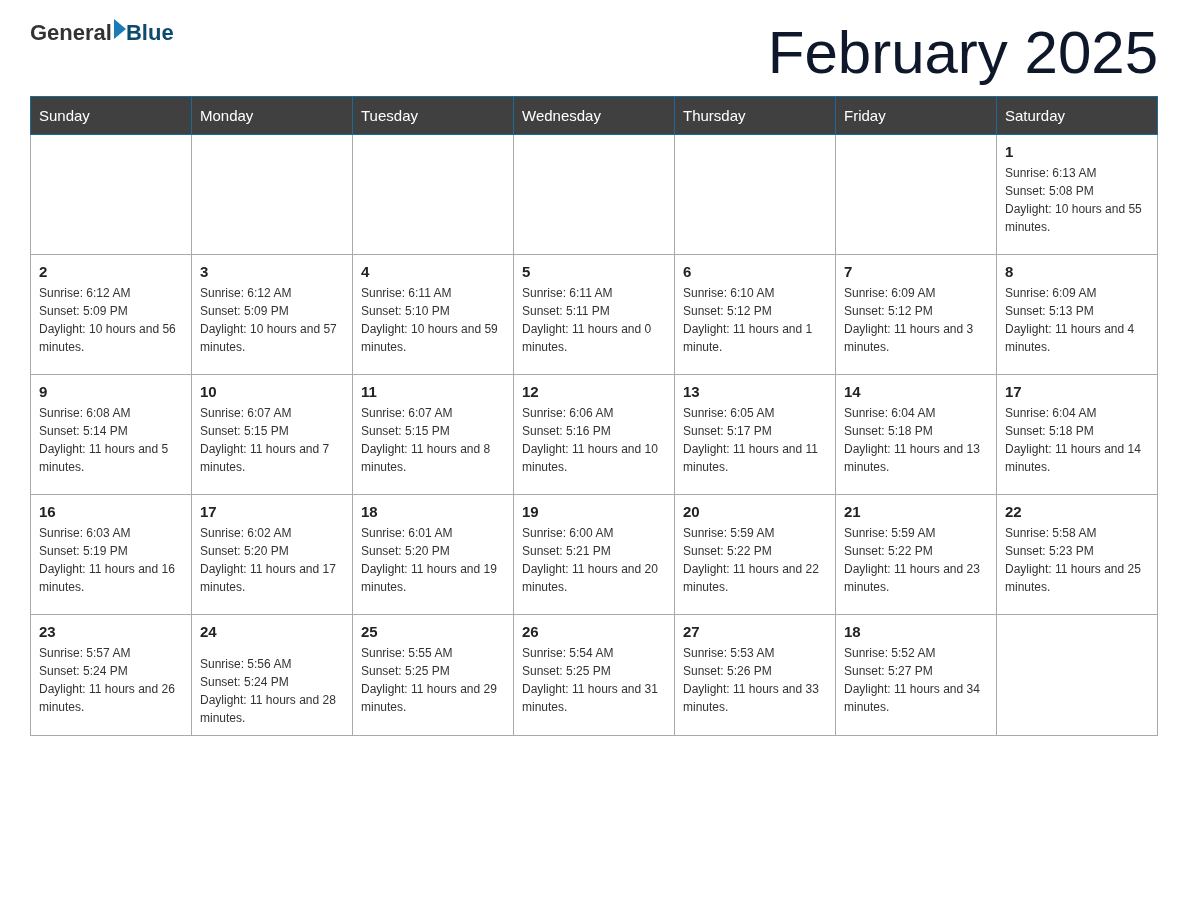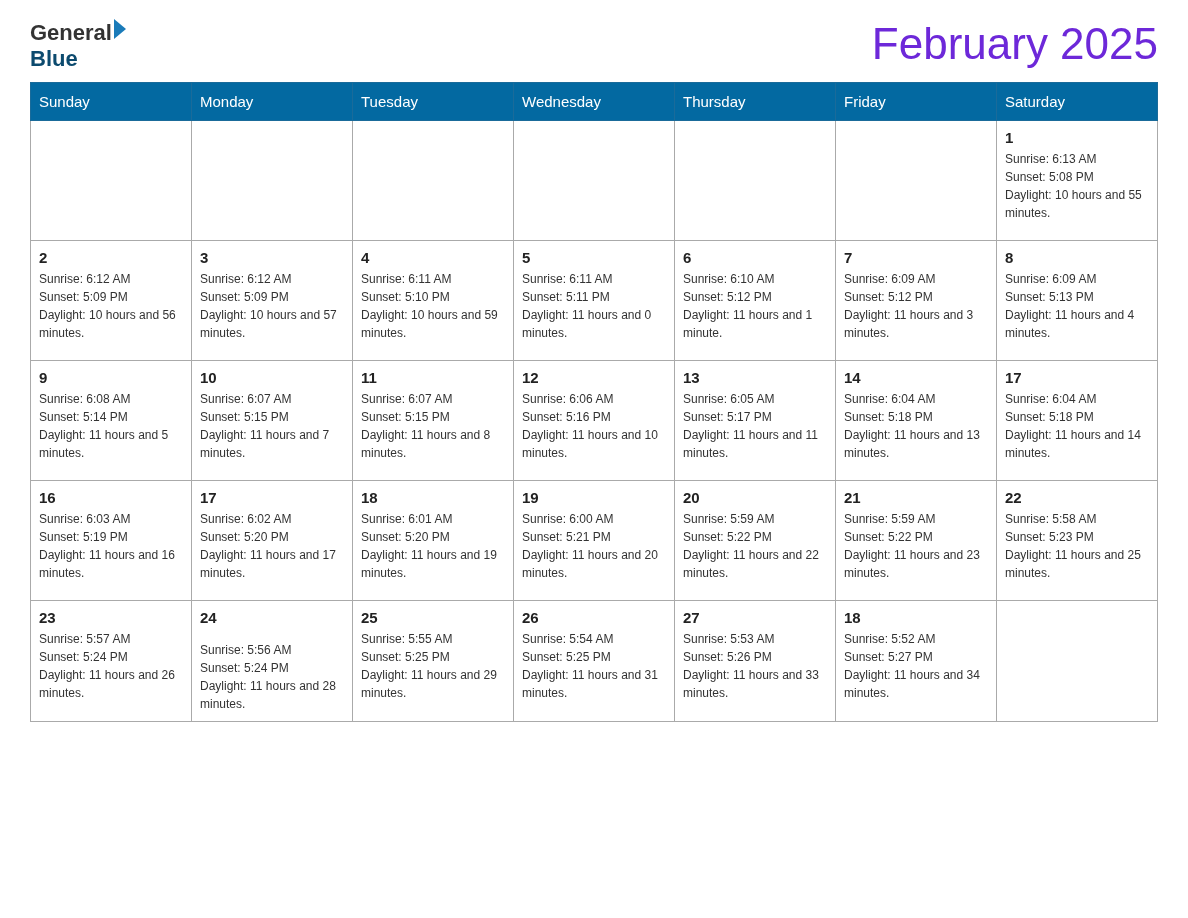--- a/index.html
+++ b/index.html
@@ -30,48 +30,47 @@
       width: 0;
       height: 0;
       border-left: 12px solid #1a7bb9;
       border-top: 10px solid transparent;
       border-bottom: 10px solid transparent;
       margin-left: 2px;
       margin-top: -8px;
     }
     .logo-container {
       display: flex;
-      flex-direction: column;
       align-items: flex-start;
     }
     .logo-line1 {
       display: flex;
       align-items: center;
     }
     .title-area {
       text-align: right;
     }
     .month-title {
-      font-size: 44px;
+      font-size: 60px;
       font-weight: normal;
-      color: #6d28d9;
+      color: #0f172a;
       line-height: 1.1;
     }
     .location-title {
       font-size: 18px;
       color: #444;
       margin-top: 4px;
     }
     .calendar-table {
       width: 100%;
       border-collapse: collapse;
       margin-top: 10px;
     }
     .calendar-table th {
-      background-color: #0369a1;
+      background-color: #404040;
       color: #fff;
       padding: 10px 8px;
       text-align: left;
       font-size: 15px;
       font-weight: normal;
       border: 1px solid #1a6b9a;
     }
     .calendar-table td {
       vertical-align: top;
       padding: 8px 8px;

